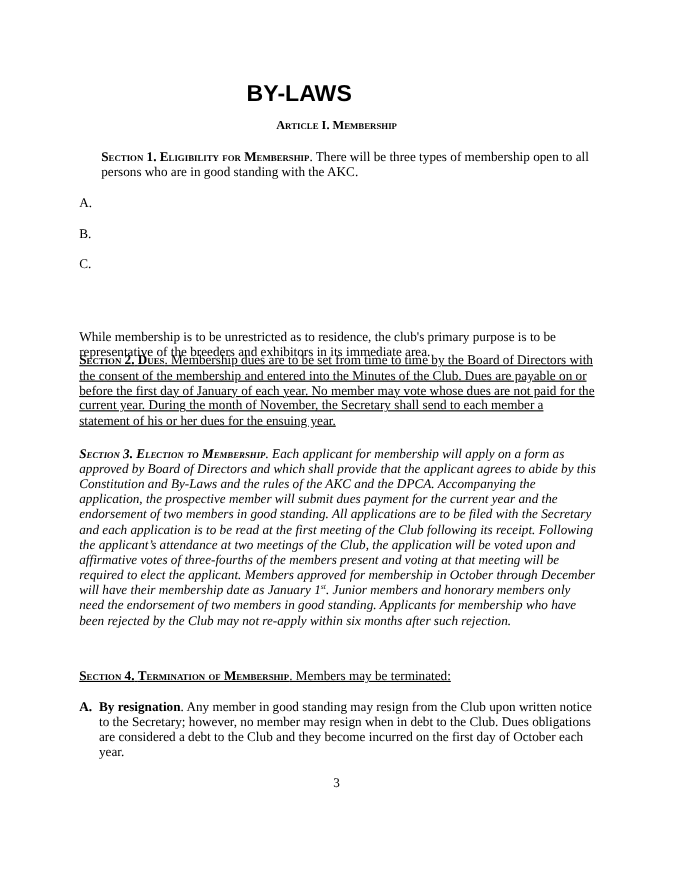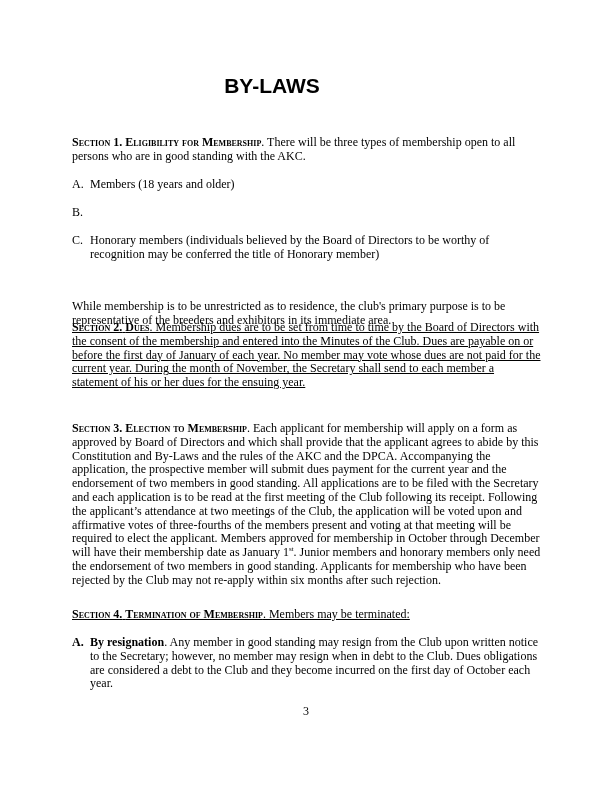--- a/index.html
+++ b/index.html
@@ -19,48 +19,50 @@
   .pagenum { position: absolute; top: 704px; left: 0; width: 612px; text-align: center; font-size: 12px; }
   sup { font-size: 7px; line-height: 0; }
 </style>
 </head>
 <body>
 
 <div class="page">
 
   <div class="title">BY-LAWS</div>
 
+  <div class="article">
+    <span>Article I.</span>
+    <span>Membership</span>
+  </div>
 
-  <div class="block" style="top:136px;">
+  <div class="block" style="top:136px;margin-left:20px;">
     <span class="sc">Section 1.</span>
     <span class="sc">Eligibility for Membership</span><span>. There will be three types of membership open to all persons who are in good standing with the AKC.</span>
   </div>
 
   <div class="item" style="top:178px;">
     <span class="lbl">A.</span>
-    <span>Members (18 years and older)</span>
   </div>
 
   <div class="item" style="top:206px;">
     <span class="lbl">B.</span>
   </div>
 
   <div class="item" style="top:234px; width:452px;">
     <span class="lbl">C.</span>
-    <span>Honorary members (individuals believed by the Board of Directors to be worthy of recognition may be conferred the title of Honorary member)</span>
   </div>
 
   <div class="block" style="top:276px;margin-top:24px;">While membership is to be unrestricted as to residence, the club's primary purpose is to be representative of the breeders and exhibitors in its immediate area.</div>
 
   <div class="block" style="top:321px;text-decoration:underline;">
     <span class="sc">Section 2.</span>
     <span class="sc">Dues</span><span>. Membership dues are to be set from time to time by the Board of Directors with the consent of the membership and entered into the Minutes of the Club.  Dues are payable on or before the first day of January of each year.  No member may vote whose dues are not paid for the current year.  During the month of November, the Secretary shall send to each member a statement of his or her dues for the ensuing year.</span>
   </div>
 
-  <div class="block" style="top:422px;">
+  <div class="block" style="top:406px;font-style:italic;">
     <span class="sc">Section 3.</span>
     <span class="sc">Election to Membership</span><span>. Each applicant for membership will apply on a form as approved by Board of Directors and which shall provide that the applicant agrees to abide by this Constitution and By-Laws and the rules of the AKC and the DPCA.  Accompanying the application, the prospective member will submit dues payment for the current year and the endorsement of two members in good standing.  All applications are to be filed with the Secretary and each application is to be read at the first meeting of the Club following its receipt. Following the applicant’s attendance at two meetings of the Club, the application will be voted upon and affirmative votes of three-fourths of the members present and voting at that meeting will be required to elect the applicant.  Members approved for membership in October through December will have their membership date as January 1</span><sup>st</sup><span>.  Junior members and honorary members only need the endorsement of two members in good standing. Applicants for membership who have been rejected by the Club may not re-apply within six months after such rejection.</span>
   </div>
 
   <div class="block" style="top:608px;text-decoration:underline;">
     <span class="sc">Section 4.</span>
     <span class="sc">Termination of Membership</span><span>. Members may be terminated:</span>
   </div>
 
   <div class="item" style="top:636px;">

